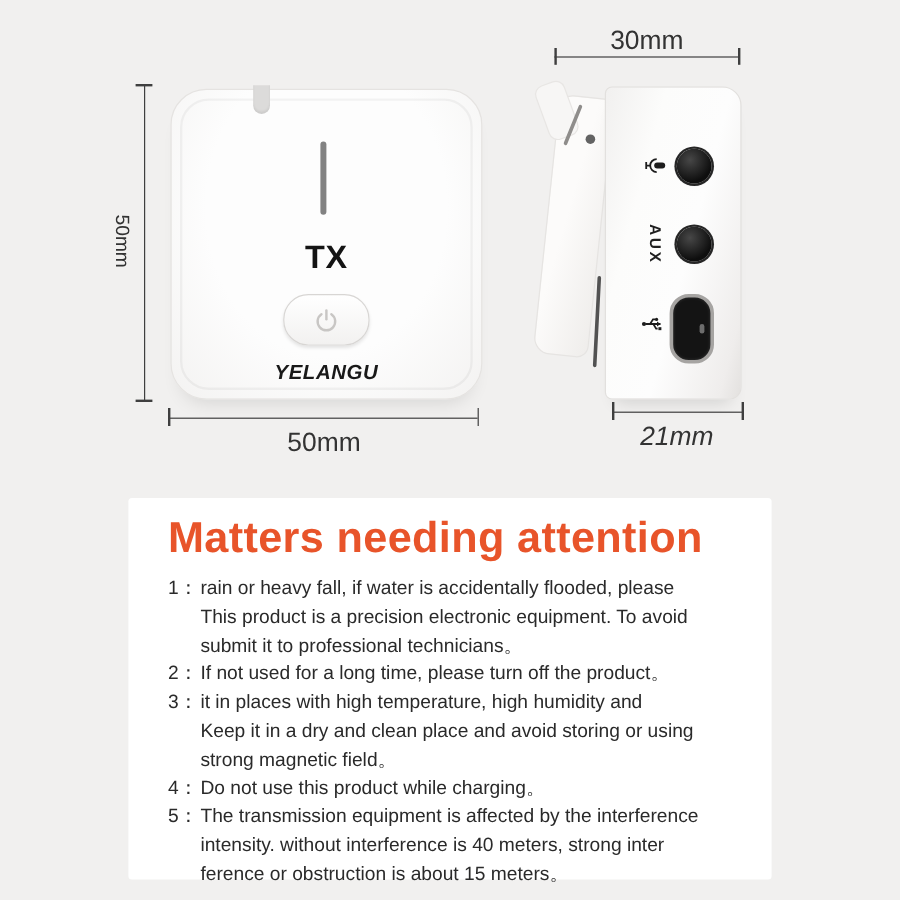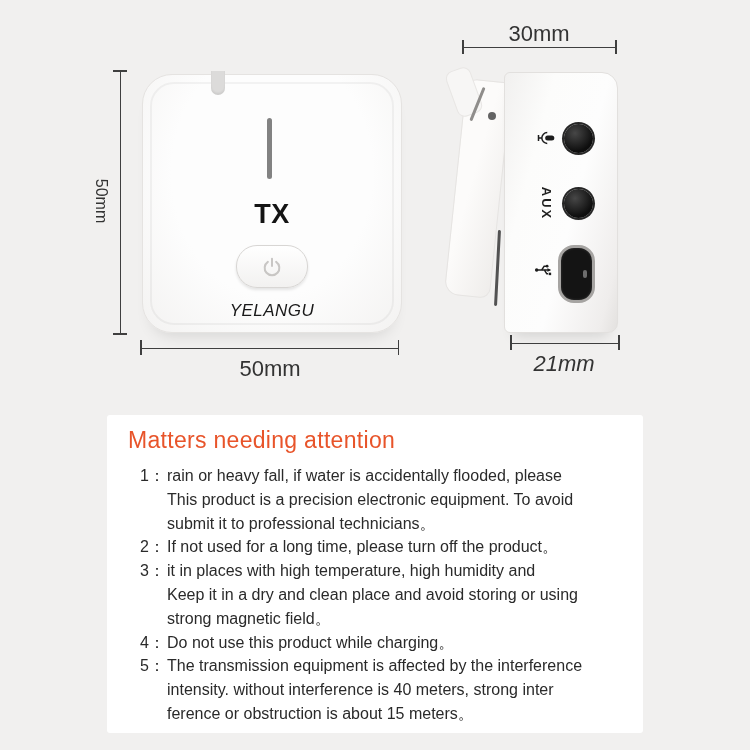--- a/index.html
+++ b/index.html
@@ -16,21 +16,21 @@
   .df-seam{position:absolute;inset:7px;border:2px solid rgba(0,0,0,.045);border-radius:24px;}
   .df-tab{position:absolute;left:68px;top:-4px;width:14px;height:24px;background:#dcdbda;
     border-radius:0 0 7px 7px;box-shadow:inset 0 -2px 2px rgba(0,0,0,.07);}
   .df-ind{position:absolute;left:124px;top:43px;width:5px;height:61px;background:#828282;border-radius:3px;}
   .df-tx{position:absolute;left:0;top:124px;width:100%;text-align:center;
     font-size:27px;font-weight:700;letter-spacing:.5px;color:#141414;}
   .df-btn{position:absolute;left:50%;top:170px;transform:translateX(-50%);width:70px;height:41px;
     border-radius:21px;background:linear-gradient(#ffffff,#f2f1f0);border:1px solid #d8d6d4;
     box-shadow:0 2px 3px rgba(0,0,0,.10);display:flex;align-items:center;justify-content:center;}
   .df-brand{position:absolute;left:0;top:226px;width:100%;text-align:center;
-    font-size:17px;font-weight:400;font-style:italic;letter-spacing:.5px;color:#191919;}
+    font-size:17px;font-weight:700;font-style:italic;letter-spacing:.5px;color:#191919;}
   
   .clip-hook{left:451px;top:68px;width:24px;height:46px;background:#f7f6f5;border:1px solid #e8e6e4;
     border-radius:8px;transform:rotate(-20deg);z-index:1;}
   .clip-slit{left:476px;top:86px;width:2.5px;height:36px;background:#8f8d8b;border-radius:2px;transform:rotate(22deg);z-index:1;}
   .clip-body{left:455px;top:80px;width:44px;height:215px;transform:rotate(6deg);z-index:0;
     background:linear-gradient(100deg,#fcfbfa 40%,#efedeb 100%);border:1px solid #e6e4e2;
     border-radius:12px 6px 10px 14px;}
   .clip-dot{left:488px;top:112px;width:8px;height:8px;border-radius:50%;background:#636363;z-index:1;}
   .clip-line{left:496px;top:230px;width:2.5px;height:76px;background:#525252;border-radius:2px;transform:rotate(3deg);z-index:1;}
   .device-side{left:504px;top:72px;width:112px;height:259px;z-index:2;
@@ -41,21 +41,21 @@
     background:radial-gradient(circle at 38% 32%,#474747 0%,#0e0e0e 68%);
     box-shadow:0 0 0 2px #262626,0 1px 2px rgba(0,0,0,.25);}
   .side-icon{position:absolute;}
   .aux-label{position:absolute;left:21px;top:123px;width:40px;height:15px;transform:rotate(90deg);
     text-align:center;font-size:13px;font-weight:700;letter-spacing:2px;color:#1f1f1f;}
   .usbc-port{position:absolute;left:53px;top:172px;width:31px;height:52px;border-radius:16px;
     background:#141414;border:3px solid #a6a4a2;box-shadow:inset 0 0 3px rgba(255,255,255,.15);}
   .usbc-pin{position:absolute;right:5px;top:22px;width:4px;height:8px;border-radius:2px;background:#6d6d6d;}
   
   .notes-panel{left:107px;top:415px;width:536px;height:318px;background:#ffffff;border-radius:3px;}
-  .notes-title{margin:12px 0 0 21px;font-size:23px;font-weight:400;letter-spacing:.3px;color:#e8542a;}
+  .notes-title{margin:12px 0 0 33px;font-size:36px;font-weight:700;letter-spacing:.3px;color:#e8542a;}
   .notes-list{margin:10px 30px 0 33px;}
   .note-item{display:flex;font-size:16px;line-height:23.8px;color:#2a2a2a;}
   .note-num{width:27px;flex:none;}
   .note-text{flex:1;}
   .note-line{display:block;white-space:nowrap;}
 </style>
 </head>
 <body>
 
 <div class="abs dim-line" style="left:119.5px;top:71px;width:1.5px;height:263px;"></div>

